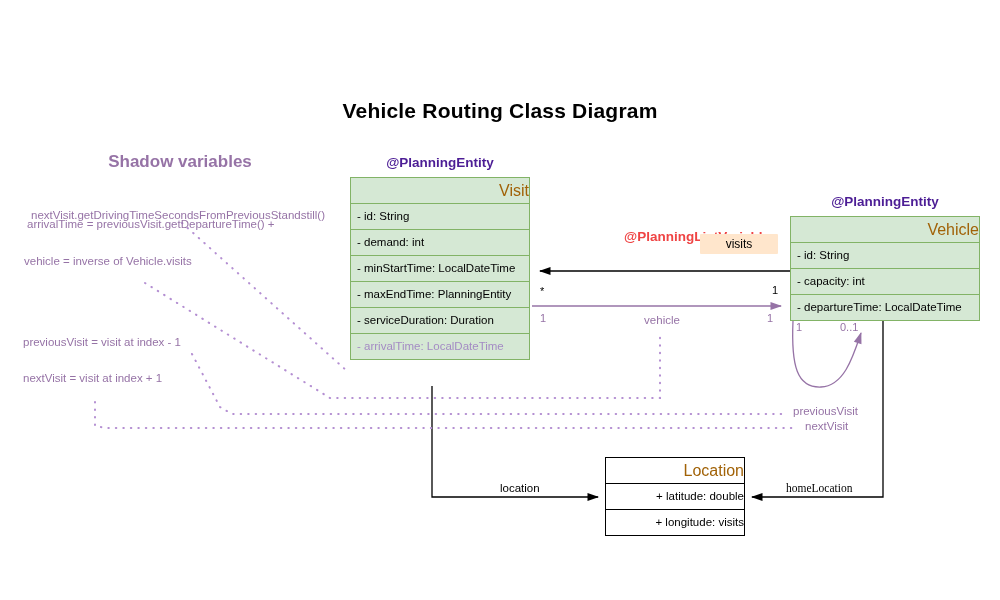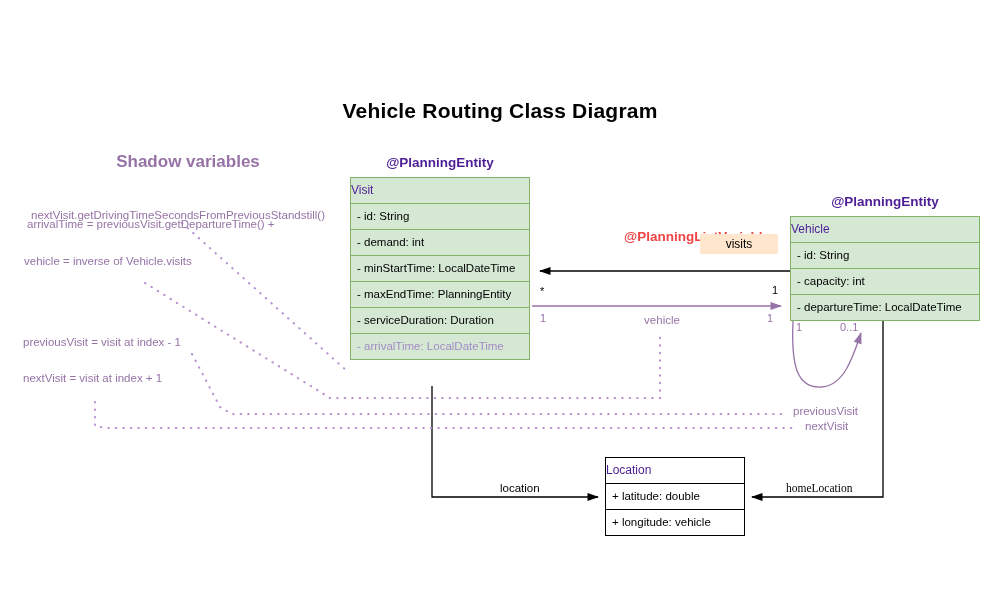--- a/index.html
+++ b/index.html
@@ -7,42 +7,42 @@
     position:relative; width:1000px; height:600px; background:#ffffff;
     font-family:"Liberation Sans", sans-serif; overflow:hidden;
   }
   .abs { position:absolute; }
   #title {
     left:0; top:99px; width:1000px; text-align:center;
     font-size:21px; font-weight:bold; color:#000000; letter-spacing:0.2px;
   }
   #shadow-heading {
     left:0px; top:152px; width:360px; text-align:center;
-    font-size:17px; font-weight:bold; color:#9673a6;margin-left:8px;
+    font-size:17px; font-weight:bold; color:#9673a6;
   }
   .shadow-line { font-size:11.5px; color:#9673a6; white-space:nowrap; }
   .entity-label {
     text-align:center; font-size:13.5px; font-weight:bold; color:#4c1d95; white-space:nowrap;
   }
   .listvar-label {
     text-align:center; font-size:13.5px; font-weight:bold; color:#ef4444; white-space:nowrap;
   }
   .uml-box { position:absolute; box-sizing:border-box; }
   .uml-green { background:#d5e8d4; border:1px solid #82b366; }
   .uml-white { background:#ffffff; border:1px solid #000000; }
   .uml-header {
-    height:25px; line-height:25px; text-align:left;
-    font-size:12px; color:#4c1d95;
+    height:25px; line-height:25px; text-align:right;
+    font-size:16px; color:#a16207;
   }
   .uml-row {
     height:25px; line-height:25px; padding-left:6px;
     font-size:11.5px; color:#000000; white-space:nowrap; overflow:hidden;
   }
   .uml-green .uml-row { border-top:1px solid #82b366; }
-  .uml-white .uml-row { border-top:1px solid #000000; }
+  .uml-white .uml-row { border-top:1px solid #000000;text-align:right; }
   .uml-row.shadow-attr { color:#a48bc4; }
   .rel-label { font-size:11.5px; color:#000000; white-space:nowrap; }
   .rel-label.purple { color:#9673a6; }
   .mult { font-size:11px; color:#000000; white-space:nowrap; }
   .mult.purple { color:#9673a6; }
   #visits-chip {
     left:700px; top:234px; width:78px; height:20px; line-height:20px;
     background:#ffe6cc; border-radius:1px; text-align:center;
     font-size:12px; color:#000000;
   }
@@ -107,21 +107,21 @@
   <div class="uml-box uml-green" style="left:790px; top:216px; width:190px;">
     <div class="uml-header">Vehicle</div>
     <div class="uml-row">- id: String</div>
     <div class="uml-row">- capacity: int</div>
     <div class="uml-row">- departureTime: LocalDateTime</div>
   </div>
 
   <div class="uml-box uml-white" style="left:605px; top:457px; width:140px;">
     <div class="uml-header">Location</div>
     <div class="uml-row">+ latitude: double</div>
-    <div class="uml-row">+ longitude: vehicle</div>
+    <div class="uml-row">+ longitude: visits</div>
   </div>
 
   <div id="visits-chip" class="abs">visits</div>
 
   <div class="abs mult" style="left:540px; top:285px;">*</div>
   <div class="abs mult" style="left:772px; top:284px;">1</div>
 
   <div class="abs mult purple" style="left:540px; top:312px;">1</div>
   <div class="abs rel-label purple" style="left:632px; top:314px; width:60px; text-align:center;">vehicle</div>
   <div class="abs mult purple" style="left:767px; top:312px;">1</div>

